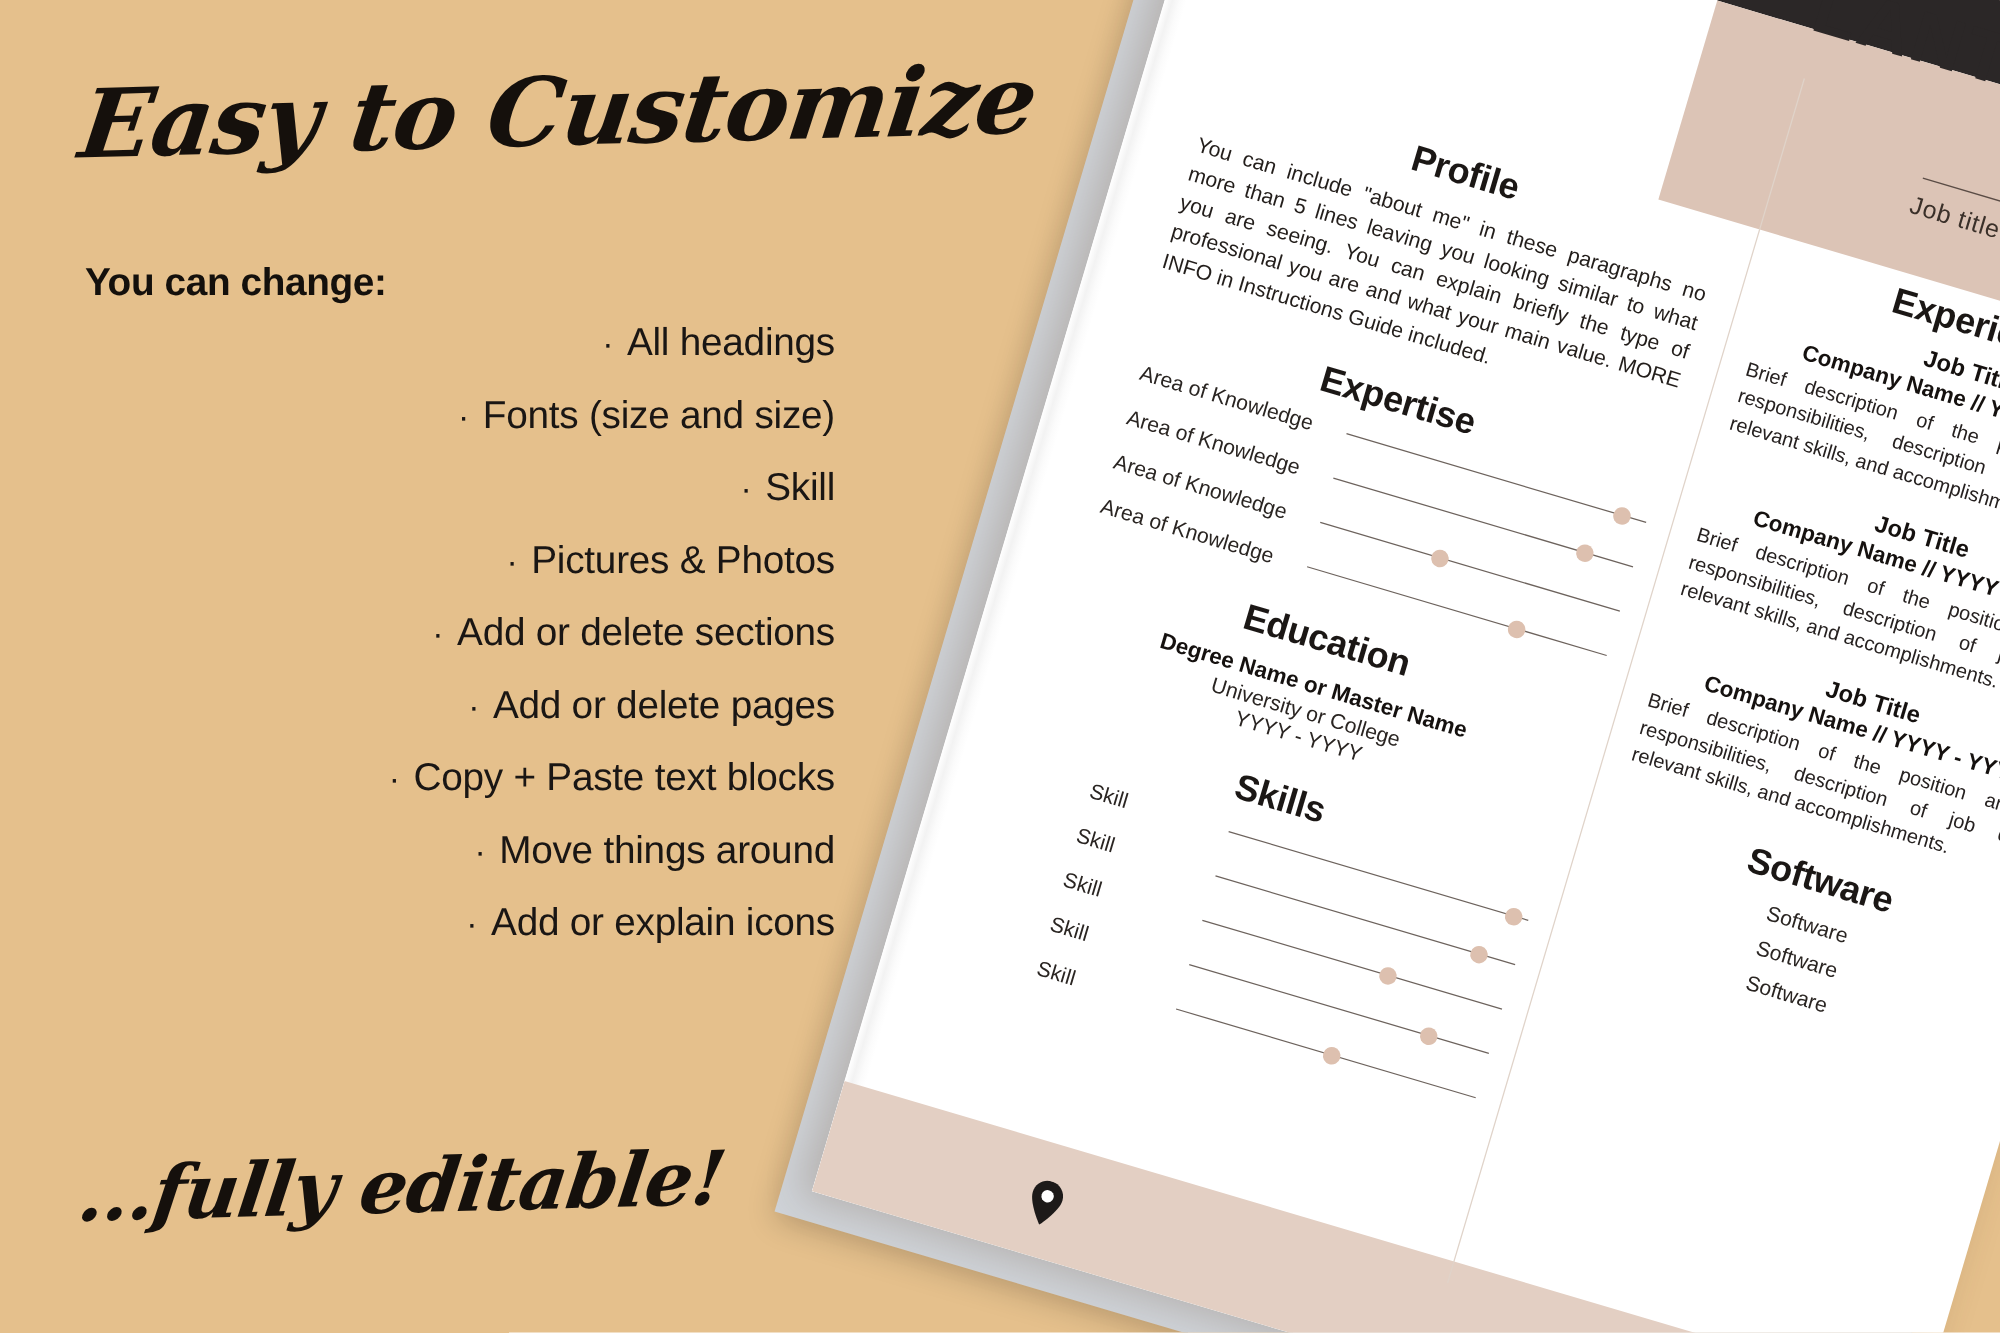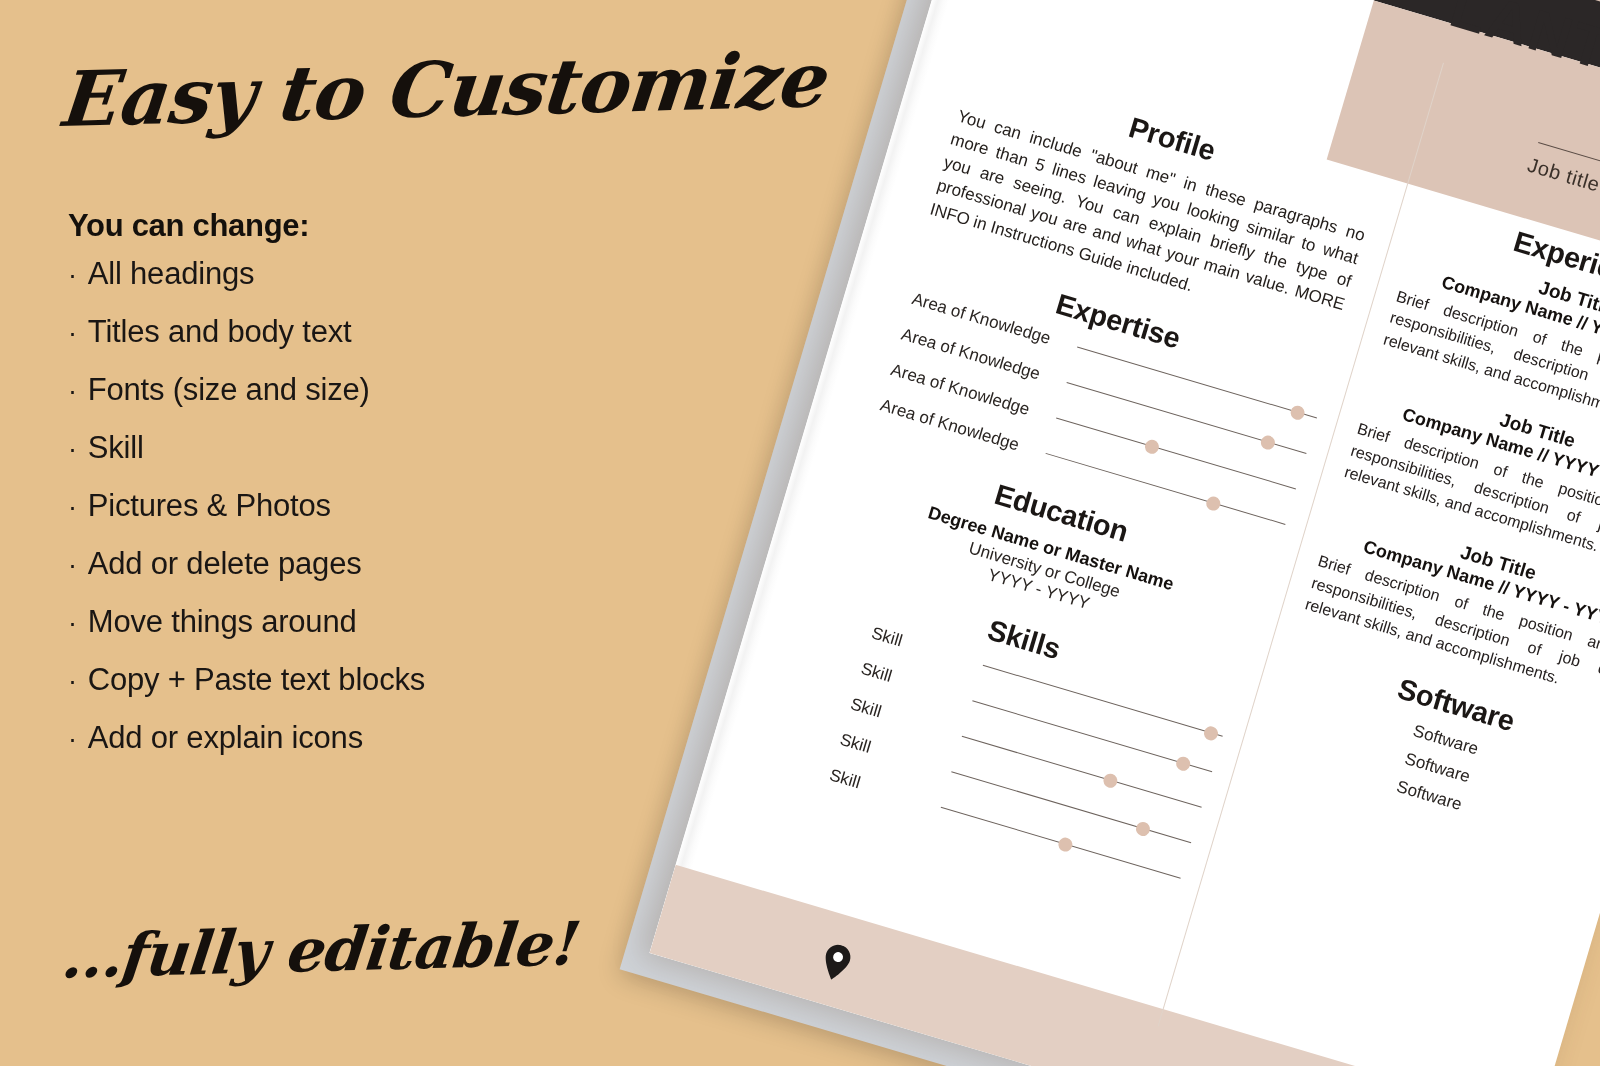--- a/index.html
+++ b/index.html
@@ -39,20 +39,21 @@
     width:600px;
   }
   #promo-list li{
     font-size:31px;
     color:#1a1614;
     line-height:1;
     margin:0 0 27px 0;
     font-weight:300;
     letter-spacing:-0.2px;
     white-space:nowrap;
+    text-align:right;
   }
   #promo-list li .dot{margin-right:11px;font-size:27px;}
   #promo-footer{
     position:absolute;left:64px;top:920px;
     font-family:"DejaVu Serif", serif;
     font-style:italic;font-weight:700;
     font-size:60px;letter-spacing:-1px;
     color:#15100c;
     transform:skewX(-9deg) rotate(-1.5deg);
     white-space:nowrap;
@@ -200,27 +201,27 @@
 <body>
 
 <div id="promo-panel">
 
   <div id="promo-title">Easy to Customize</div>
 
   <div id="promo-subtitle">You can change:</div>
 
   <ul id="promo-list">
       <li><span class="dot">·</span><span>All headings</span></li>
-      <li><span class="dot">·</span><span>Titles and body text</span></li>
       <li><span class="dot">·</span><span>Fonts (size and size)</span></li>
       <li><span class="dot">·</span><span>Skill</span></li>
       <li><span class="dot">·</span><span>Pictures &amp; Photos</span></li>
+      <li><span class="dot">·</span><span>Add or delete sections</span></li>
       <li><span class="dot">·</span><span>Add or delete pages</span></li>
+      <li><span class="dot">·</span><span>Copy + Paste text blocks</span></li>
       <li><span class="dot">·</span><span>Move things around</span></li>
-      <li><span class="dot">·</span><span>Copy + Paste text blocks</span></li>
       <li><span class="dot">·</span><span>Add or explain icons</span></li>
     </ul>
 
   <div id="promo-footer">...fully editable!</div>
 </div>
 
 <div id="resume-stack">
 
   <div id="resume-page-back"></div>
 

